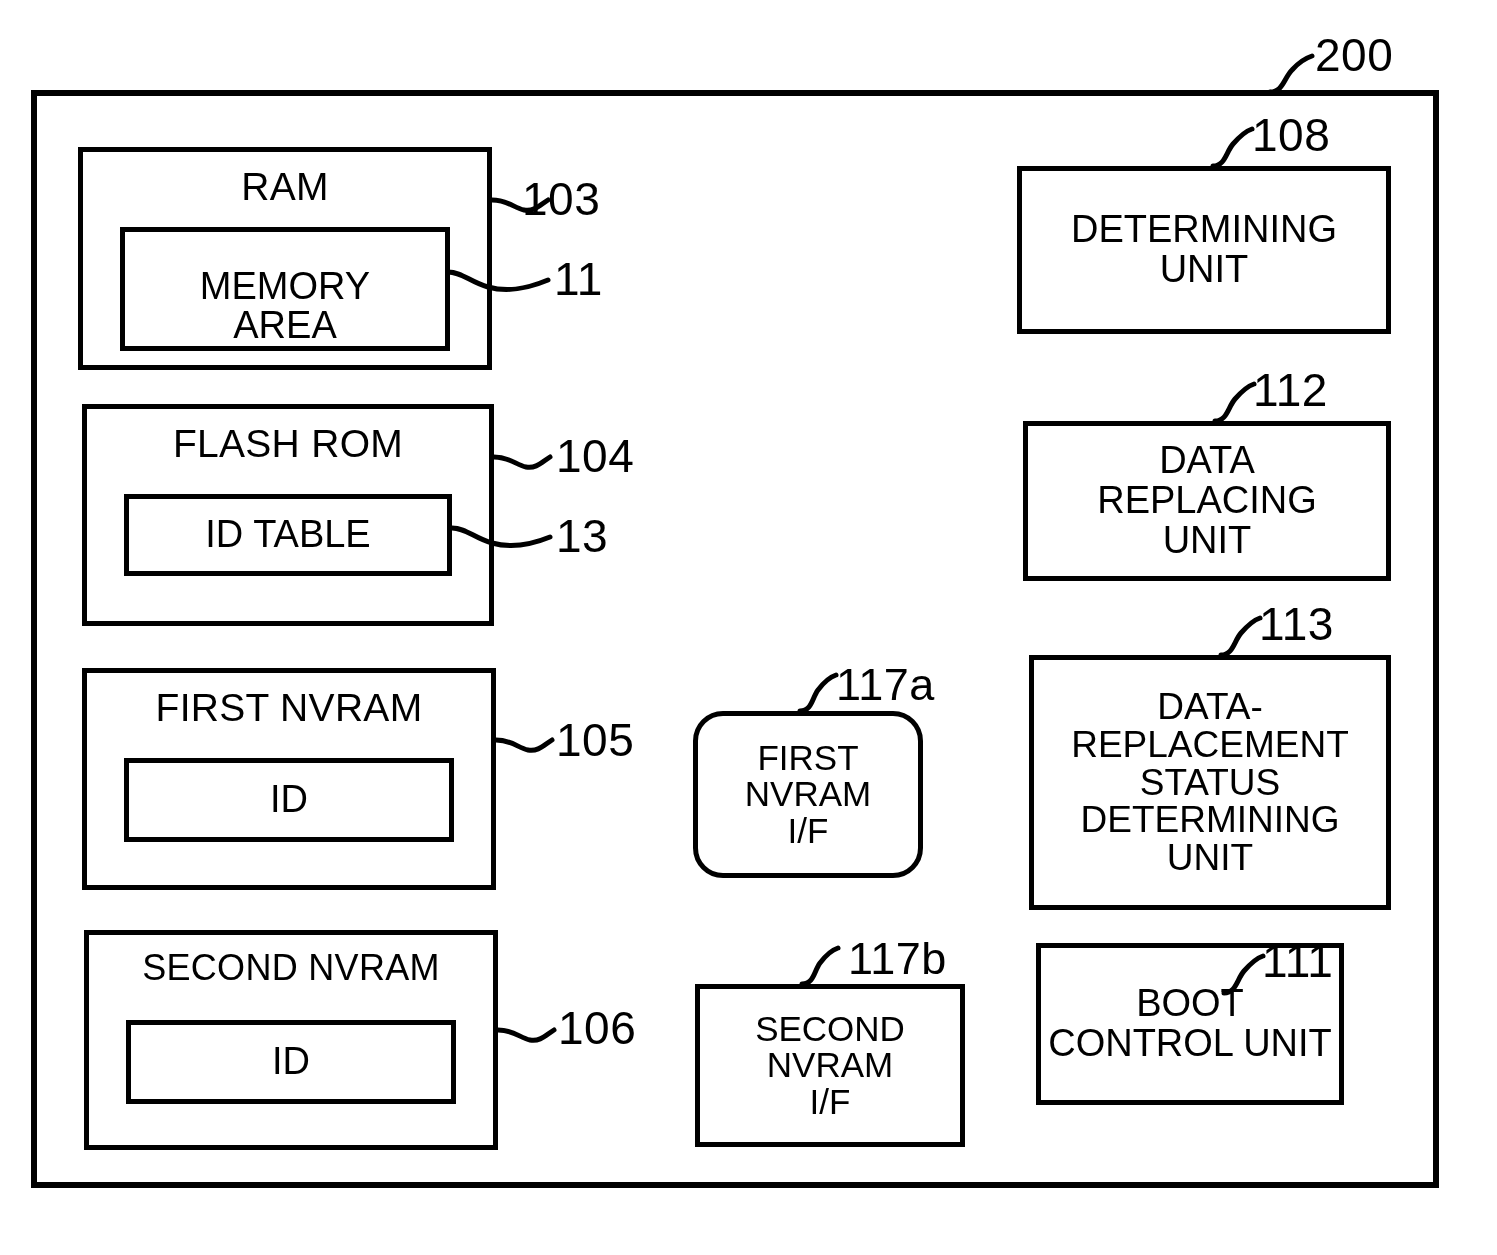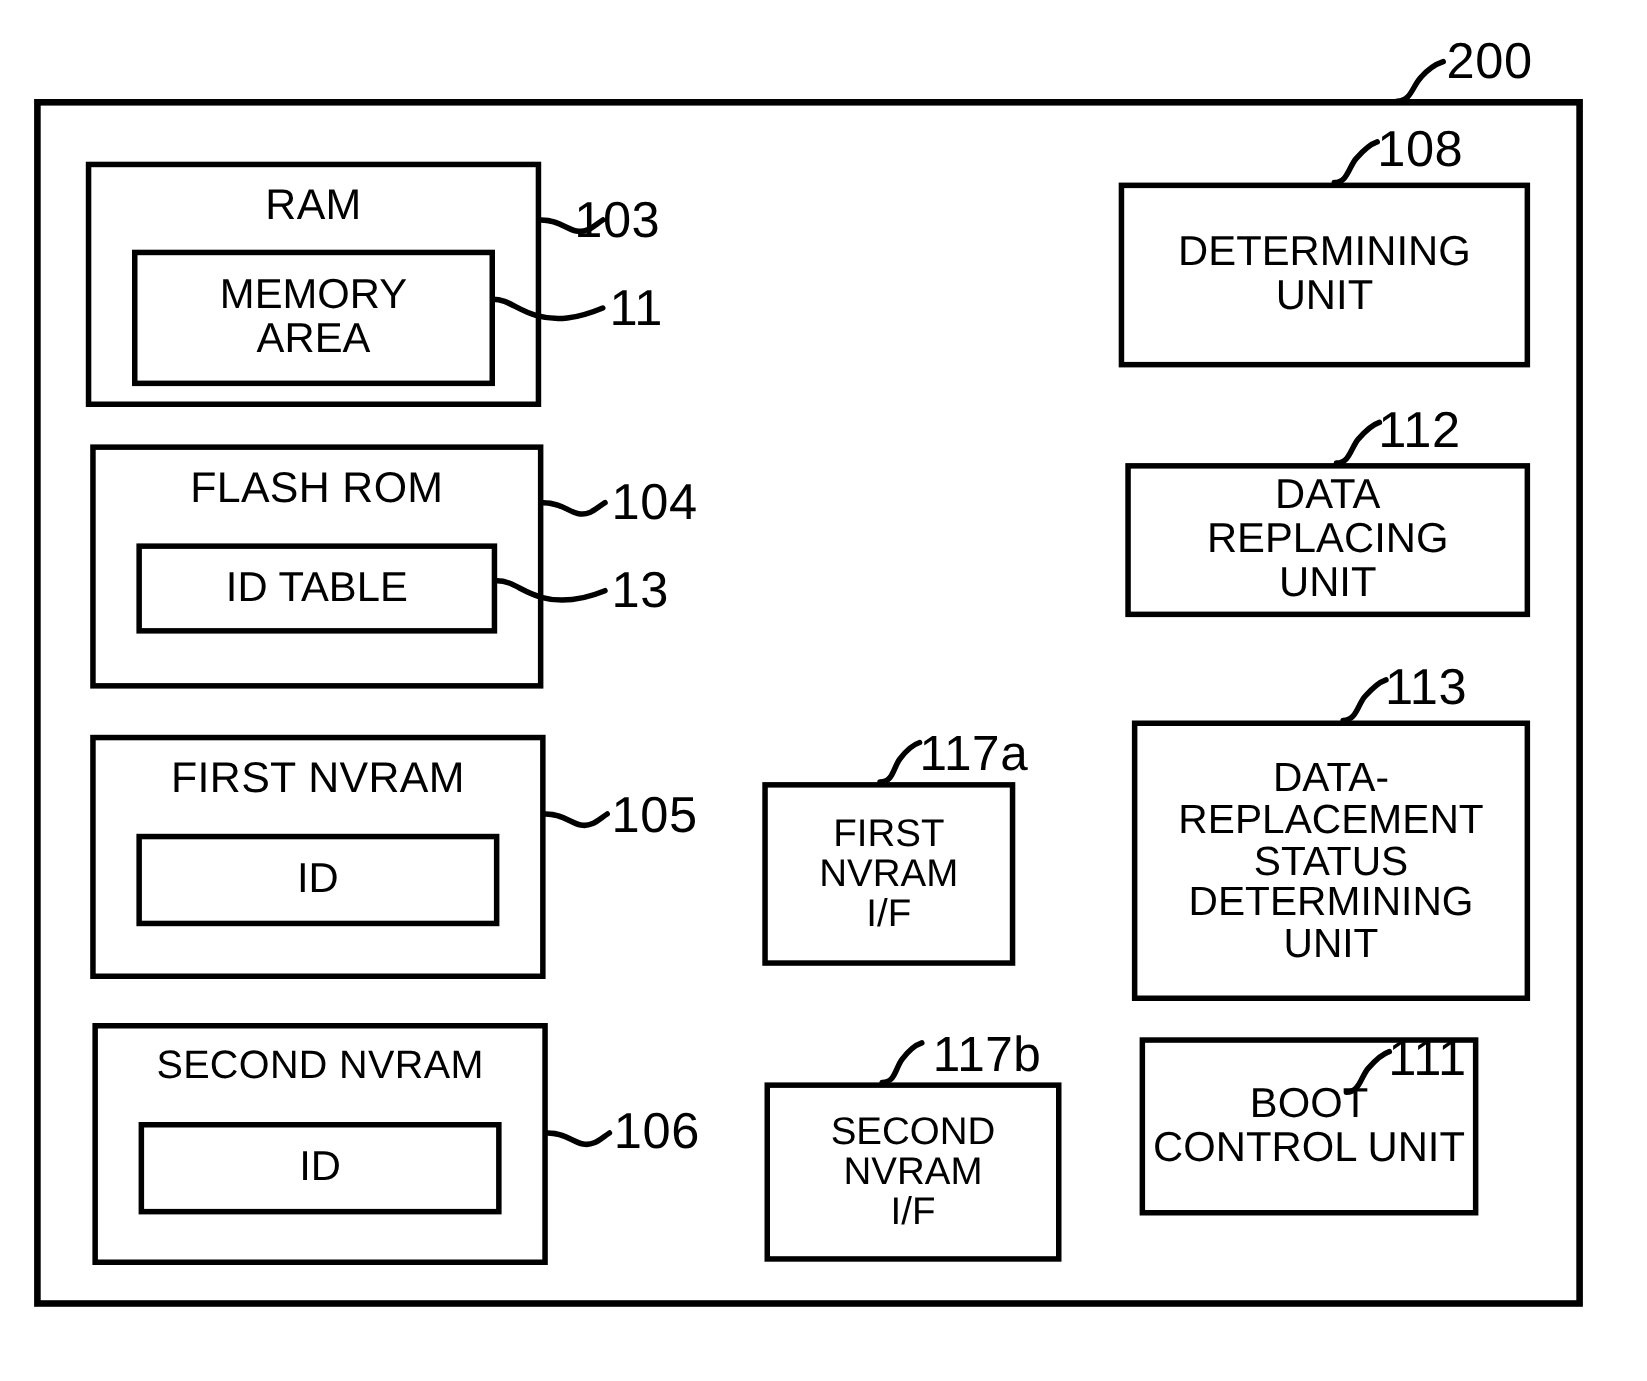--- a/index.html
+++ b/index.html
@@ -67,45 +67,45 @@
   
   .inner-box {
     position: absolute;
     box-sizing: border-box;
     border: 5px solid #000;
     background: #fff;
     display: flex;
     align-items: center;
     justify-content: center;
   }
-  #memory-area-box { left: 120px; top: 227px; width: 330px; height: 124px; }
+  #memory-area-box { left: 120px; top: 227px; width: 330px; height: 124px; align-items: flex-end; }
   #id-table-box    { left: 124px; top: 494px; width: 328px; height: 82px; }
   #first-id-box    { left: 124px; top: 758px; width: 330px; height: 84px; }
   #second-id-box   { left: 126px; top: 1020px; width: 330px; height: 84px; }
 
   .inner-label {
     font-size: 38px;
     text-align: center;
     line-height: 1.04;
     white-space: pre-line;
   }
 
   
-  #firstnv-if-box  { left: 693px; top: 711px;  width: 230px; height: 167px; }
+  #firstnv-if-box  { left: 693px; top: 711px;  width: 230px; height: 167px; border-radius: 30px; }
   #secondnv-if-box { left: 695px; top: 984px;  width: 270px; height: 163px; }
   .if-label {
     font-size: 35px;
     text-align: center;
     line-height: 1.03;
     white-space: pre-line;
   }
 
   
   #determining-box   { left: 1017px; top: 166px;  width: 374px; height: 168px; }
-  #data-replacing-box{ left: 1023px; top: 421px;  width: 368px; height: 140px; }
+  #data-replacing-box{ left: 1023px; top: 421px;  width: 368px; height: 160px; }
   #drsd-box          { left: 1029px; top: 655px;  width: 362px; height: 255px; }
   #boot-control-box  { left: 1036px; top: 943px;  width: 308px; height: 162px; }
 
   .unit-label {
     font-size: 38px;
     text-align: center;
     line-height: 1.05;
     white-space: pre-line;
   }
   #drsd-box .unit-label { font-size: 37px; line-height: 1.02; }

